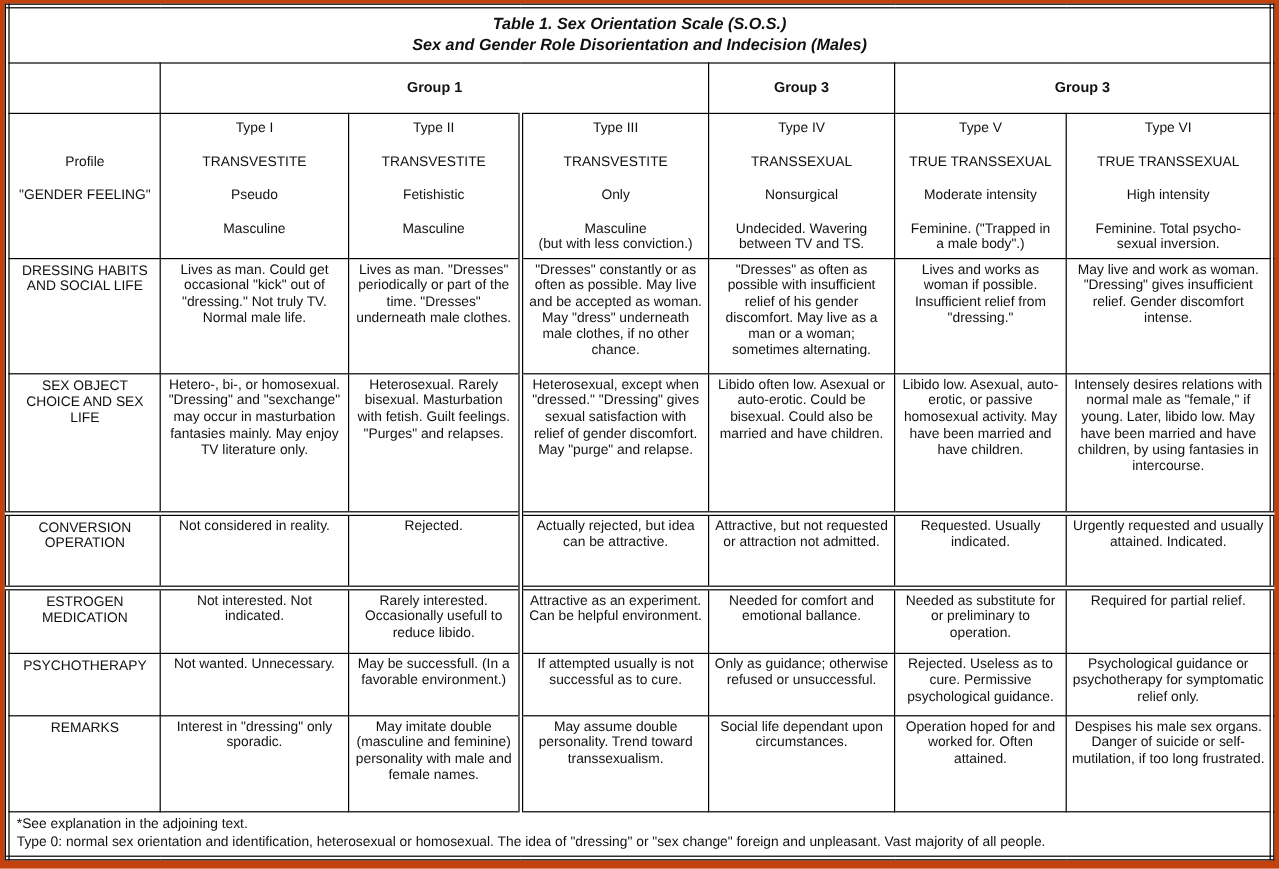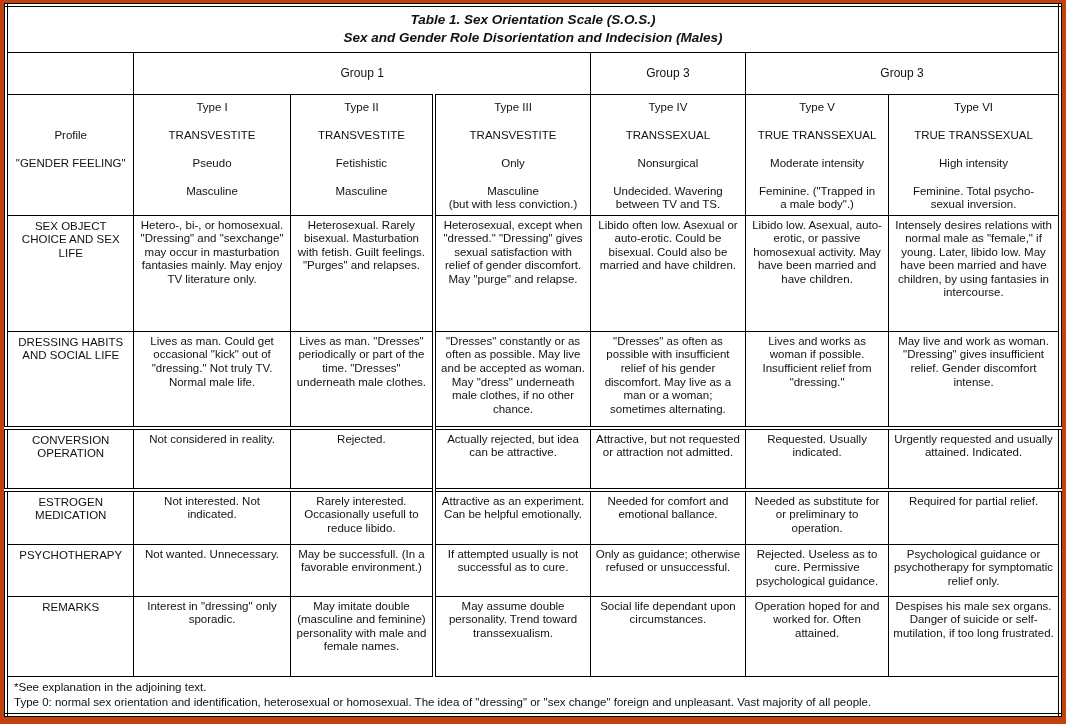--- a/index.html
+++ b/index.html
@@ -18,21 +18,21 @@
     border:1px solid #000;
     vertical-align:top;text-align:center;
     font-size:11.5px;line-height:1.18;
     padding:3px 4px;box-sizing:border-box;
     overflow:hidden;word-wrap:break-word;
   }
   
   td.title-cell{vertical-align:middle;padding:4px 2px;}
   .title-line{font-weight:bold;font-style:italic;font-size:13.5px;line-height:1.35;}
   
-  td.group-cell{vertical-align:middle;font-weight:normal;font-size:12px;}
+  td.group-cell{vertical-align:middle;font-weight:bold;font-size:12px;}
   
   td.hdr{padding-top:6px;}
   .hl{height:28px;}
   .t-desc{height:auto;white-space:pre-line;line-height:1.15;}
   
   td.profile-cell{padding-top:6px;}
   
   td.row-label{padding-top:4px;}
   
   td.dbl-left{border-left:4px double #000;}
@@ -113,56 +113,56 @@
       </td>
       <td class="hdr">
         <div class="hl">Type VI</div>
         <div class="hl">TRUE TRANSSEXUAL</div>
         <div class="hl">High intensity</div>
         <div class="hl t-desc">Feminine. Total psycho-
 sexual inversion.</div>
       </td>
     </tr>
 
+    <tr style="height:96px">
+      <td class="row-label">DRESSING HABITS AND SOCIAL LIFE</td>
+      <td>Lives as man. Could get occasional "kick" out of "dressing." Not truly TV. Normal male life.</td>
+      <td>Lives as man. "Dresses" periodically or part of the time. "Dresses" underneath male clothes.</td>
+      <td class="dbl-left">"Dresses" constantly or as often as possible. May live and be accepted as woman. May "dress" underneath male clothes, if no other chance.</td>
+      <td>"Dresses" as often as possible with insufficient relief of his gender discomfort. May live as a man or a woman; sometimes alternating.</td>
+      <td>Lives and works as woman if possible. Insufficient relief from "dressing."</td>
+      <td>May live and work as woman. "Dressing" gives insufficient relief. Gender discomfort intense.</td>
+    </tr>
+
     <tr style="height:116px">
       <td class="row-label">SEX OBJECT CHOICE AND SEX LIFE</td>
       <td>Hetero-, bi-, or homosexual. "Dressing" and "sexchange" may occur in masturbation fantasies mainly. May enjoy TV literature only.</td>
       <td>Heterosexual. Rarely bisexual. Masturbation with fetish. Guilt feelings. "Purges" and relapses.</td>
       <td class="dbl-left">Heterosexual, except when "dressed." "Dressing" gives sexual satisfaction with relief of gender discomfort. May "purge" and relapse.</td>
       <td>Libido often low. Asexual or auto-erotic. Could be bisexual. Could also be married and have children.</td>
       <td>Libido low. Asexual, auto-erotic, or passive homosexual activity. May have been married and have children.</td>
       <td>Intensely desires relations with normal male as "female," if young. Later, libido low. May have been married and have children, by using fantasies in intercourse.</td>
-    </tr>
-
-    <tr style="height:96px">
-      <td class="row-label">DRESSING HABITS AND SOCIAL LIFE</td>
-      <td>Lives as man. Could get occasional "kick" out of "dressing." Not truly TV. Normal male life.</td>
-      <td>Lives as man. "Dresses" periodically or part of the time. "Dresses" underneath male clothes.</td>
-      <td class="dbl-left">"Dresses" constantly or as often as possible. May live and be accepted as woman. May "dress" underneath male clothes, if no other chance.</td>
-      <td>"Dresses" as often as possible with insufficient relief of his gender discomfort. May live as a man or a woman; sometimes alternating.</td>
-      <td>Lives and works as woman if possible. Insufficient relief from "dressing."</td>
-      <td>May live and work as woman. "Dressing" gives insufficient relief. Gender discomfort intense.</td>
     </tr>
 
 
     <tr class="dbl-top" style="height:62px">
       <td class="row-label">CONVERSION OPERATION</td>
       <td>Not considered in reality.</td>
       <td>Rejected.</td>
       <td class="dbl-left">Actually rejected, but idea can be attractive.</td>
       <td>Attractive, but not requested or attraction not admitted.</td>
       <td>Requested. Usually indicated.</td>
       <td>Urgently requested and usually attained. Indicated.</td>
     </tr>
 
     <tr class="dbl-top" style="height:54px">
       <td class="row-label">ESTROGEN MEDICATION</td>
       <td>Not interested. Not indicated.</td>
       <td>Rarely interested. Occasionally usefull to reduce libido.</td>
-      <td class="dbl-left">Attractive as an experiment. Can be helpful emotionally.</td>
+      <td class="dbl-left">Attractive as an experiment. Can be helpful environment.</td>
       <td>Needed for comfort and emotional ballance.</td>
       <td>Needed as substitute for or preliminary to operation.</td>
       <td>Required for partial relief.</td>
     </tr>
 
     <tr style="height:52px">
       <td class="row-label">PSYCHOTHERAPY</td>
       <td>Not wanted. Unnecessary.</td>
       <td>May be successfull. (In a favorable environment.)</td>
       <td class="dbl-left">If attempted usually is not successful as to cure.</td>

